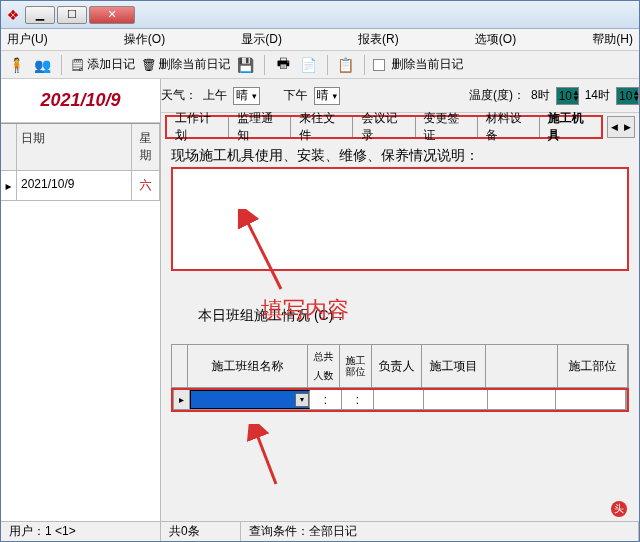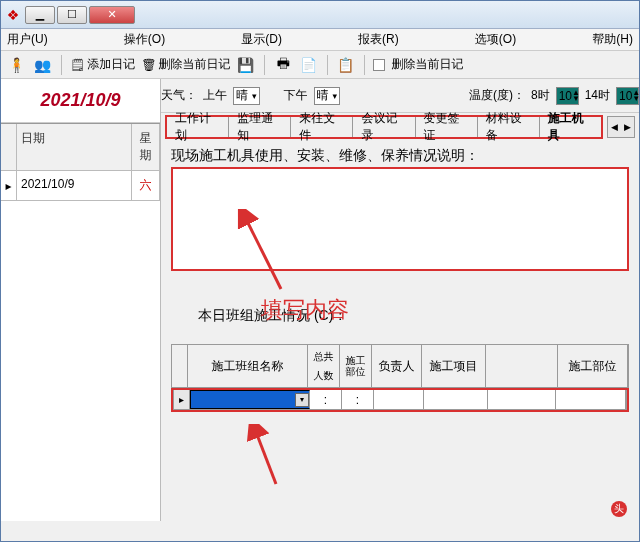--- a/index.html
+++ b/index.html
@@ -224,17 +224,22 @@
             <marker id="ah2" markerWidth="8" markerHeight="8" refX="2" refY="4" orient="auto">
               <path d="M0,0 L8,4 L0,8 Z" fill="#d83030"></path>
             </marker>
           </defs>
         <line x1="35" y1="60" x2="15" y2="8" stroke="#d83030" stroke-width="3" marker-end="url(#ah2)"></line>
       </svg>
 
     </div>
   </div>
 
+  <div class="statusbar">
+    <div style="width:160px">用户：1 &lt;1&gt;</div>
+    <div style="width:80px">共0条</div>
+    <div style="flex:1">查询条件：全部日记</div>
+  </div>
 
   <div class="watermark">
     <span class="logo">头</span>
   </div>
 </div>
 
 </body></html>

